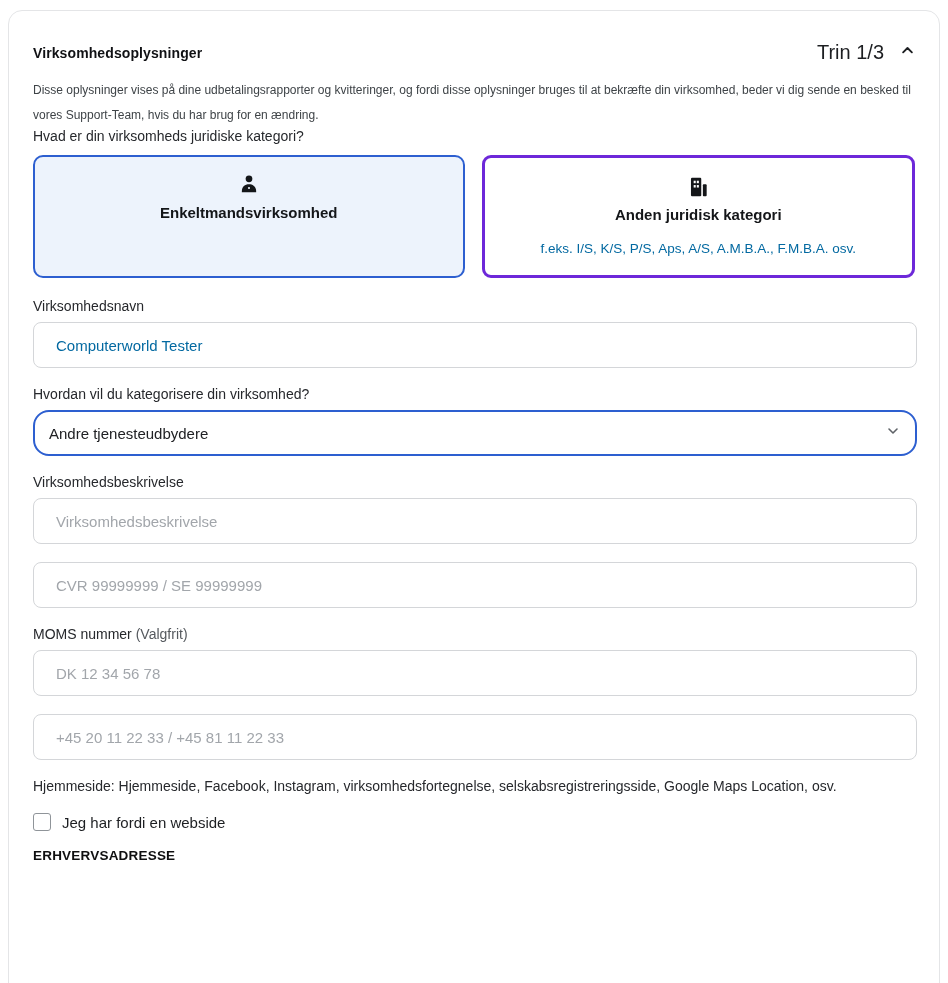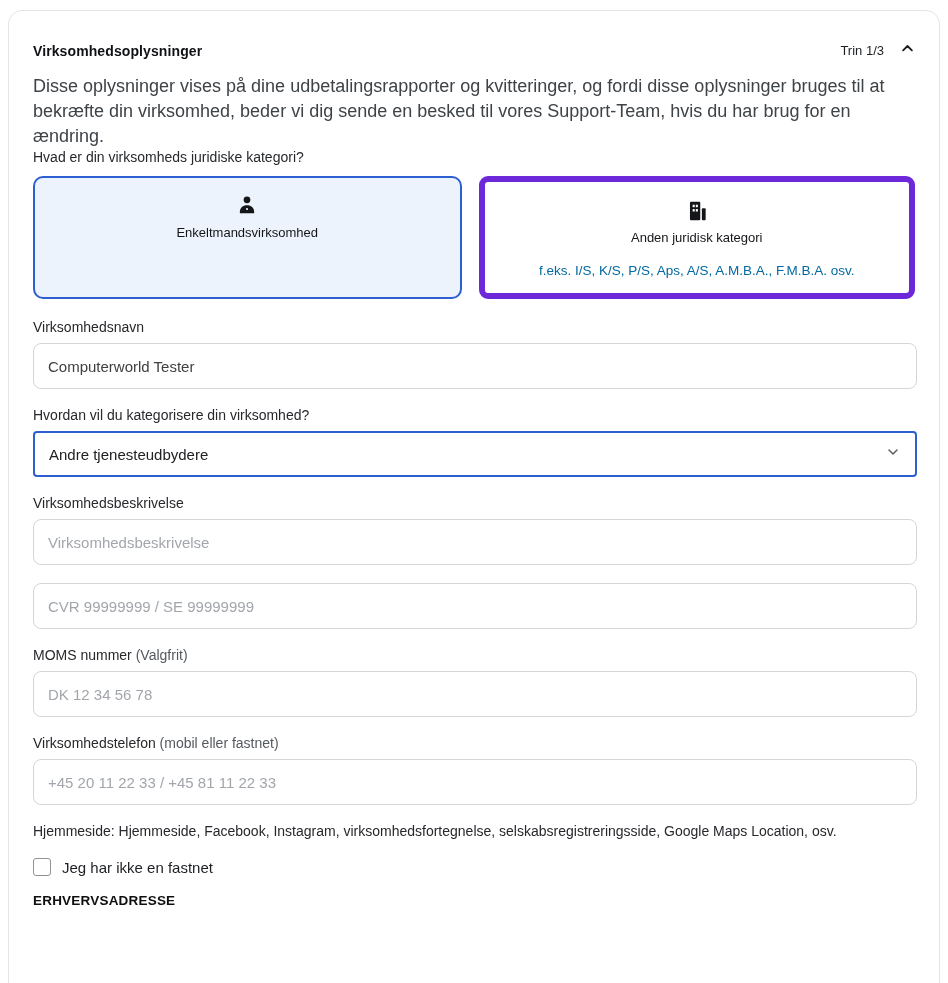--- a/index.html
+++ b/index.html
@@ -12,79 +12,79 @@
     height: 1200px;
     background: #ffffff;
     border: 1px solid #e4e5e7;
     border-radius: 14px;
     padding: 30px 24px 24px 24px;
   }
 
   .panel-header { display: flex; align-items: center; justify-content: space-between; }
   .panel-title { font-size: 14px; font-weight: bold; color: #101114; letter-spacing: 0.1px; }
   .step-area { display: flex; align-items: center; gap: 16px; }
-  .step-label { font-size: 13px; color: #1d1f22; }
+  .step-label { font-size: 20px; color: #1d1f22; }
   .chev-btn { display: inline-flex; align-items: center; justify-content: center; cursor: pointer; }
 
   .desc {
     margin-top: 14px;
-    font-size: 18px;
+    font-size: 12px;
     line-height: 25px;
     color: #3e4347;
     max-width: 892px;
   }
 
   .field-label { font-size: 14px; line-height: 17px; color: #26282c; margin-bottom: 7px; }
   .field-label .muted { color: #55595e; }
   .first-label { margin-top: 0; }
 
   .cards { display: flex; gap: 17px; margin-top: 10px; }
   .cat-card {
     flex: 1 1 0;
     height: 123px;
-    border: 6px solid #6d28d9;
+    border: 3px solid #6d28d9;
     border-radius: 9px;
     background: #ffffff;
     display: flex; flex-direction: column; align-items: center;
     padding-top: 15px;
     cursor: pointer;
   }
   .cat-card.selected {
     border: 2px solid #2d5fd0;
     background: #edf3fc;
     border-radius: 10px;
     padding-top: 14px;
   }
   .cat-icon { height: 28px; display: flex; align-items: center; justify-content: center; }
-  .cat-title { margin-top: 5px; font-size: 13px; font-weight: normal; color: #141619; }
+  .cat-title { margin-top: 5px; font-size: 15px; font-weight: bold; color: #141619; }
   .cat-sub { margin-top: 18px; font-size: 13.5px; color: #0369a1; }
 
   .field-group { margin-top: 18px; }
   .field-group.after-cards { margin-top: 20px; }
 
   .text-input {
     display: block;
     width: 884px;
     height: 46px;
     border: 1px solid #d4d6d9;
     border-radius: 8px;
-    padding: 0 14px;
+    padding: 0 22px;
     font-family: "Liberation Sans", "DejaVu Sans", sans-serif;
     font-size: 15px;
-    color: #404040;
+    color: #0369a1;
     background: #ffffff;
     outline: none;
   }
   .text-input::placeholder { color: #a2a6ab; opacity: 1; }
 
   .select-box {
     width: 884px;
     height: 46px;
     border: 2px solid #2d5fd0;
-    border-radius: 4px;
+    border-radius: 16px;
     background: #ffffff;
     display: flex; align-items: center; justify-content: space-between;
     padding: 0 14px;
     cursor: pointer;
   }
   .select-value { font-size: 15px; color: #202124; }
 
   .checkbox-row { margin-top: 18px; display: flex; align-items: center; gap: 11px; cursor: pointer; }
   .checkbox {
     width: 18px; height: 18px;
@@ -181,31 +181,27 @@
 
   <div class="field-group">
     <div class="field-label">
       <span>MOMS nummer</span>
       <span class="muted">(Valgfrit)</span>
     </div>
     <input class="text-input" type="text" placeholder="DK 12 34 56 78" style="">
   </div>
 
   <div class="field-group">
-    <div class="field-label">
-      <span>Virksomhedstelefon</span>
-      <span class="muted">(mobil eller fastnet)</span>
-    </div>
     <input class="text-input" type="text" placeholder="+45 20 11 22 33 / +45 81 11 22 33" style="">
   </div>
 
   <div class="field-group">
     <div class="field-label">Hjemmeside: Hjemmeside, Facebook, Instagram, virksomhedsfortegnelse, selskabsregistreringsside, Google Maps Location, osv.</div>
   </div>
 
   <div class="checkbox-row">
     <span class="checkbox"></span>
-    <span class="checkbox-label">Jeg har ikke en fastnet</span>
+    <span class="checkbox-label">Jeg har fordi en webside</span>
   </div>
 
   <div class="section-heading">ERHVERVSADRESSE</div>
 
 </div>
 
 </body></html>

